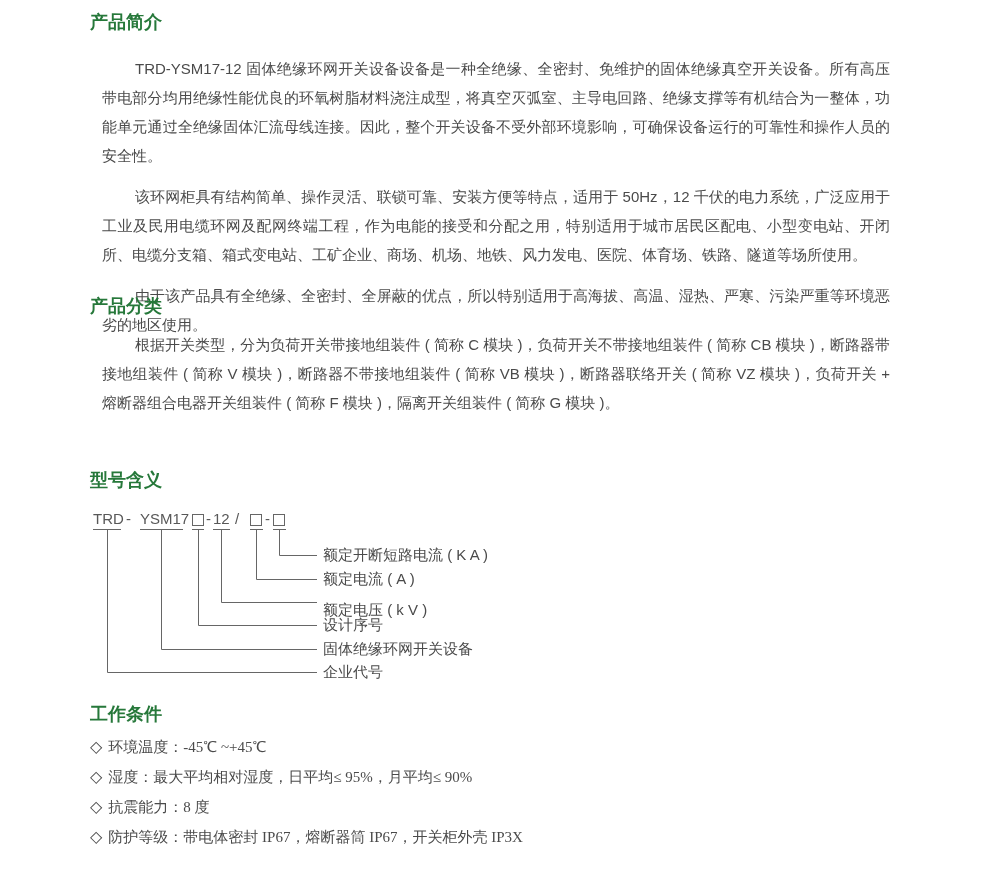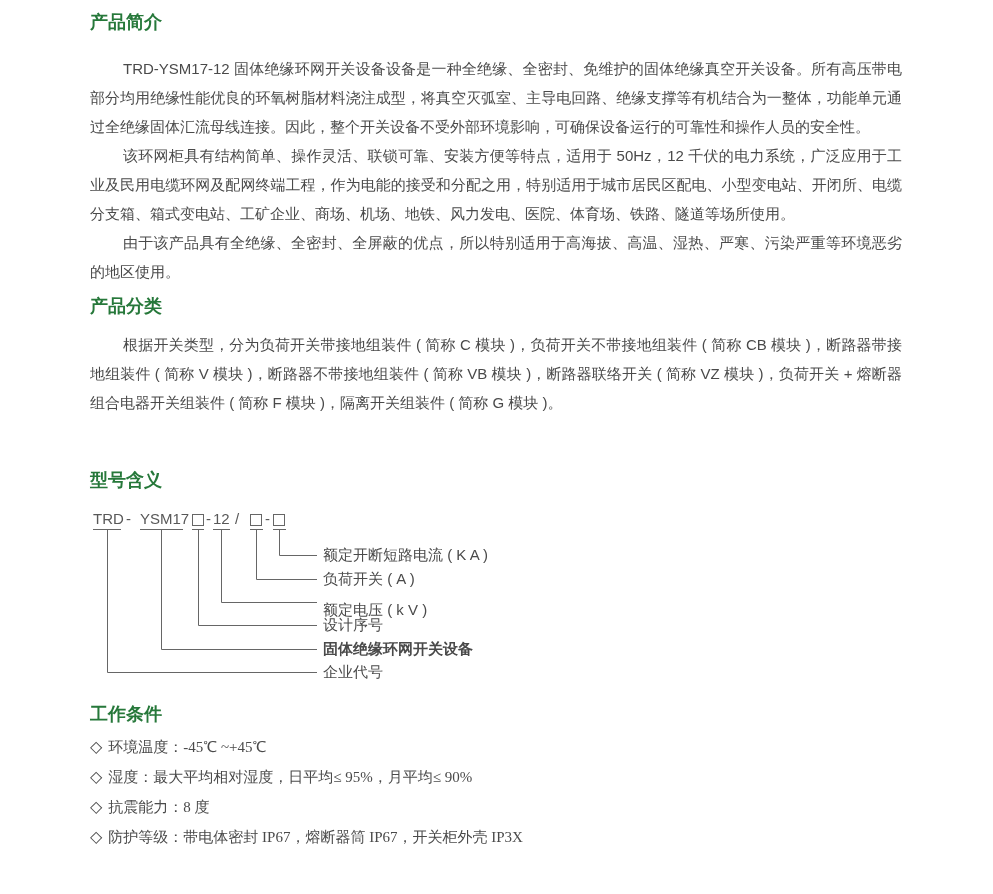--- a/index.html
+++ b/index.html
@@ -19,21 +19,21 @@
   }
   section { position: absolute; left: 90px; width: 812px; }
   .section-title {
     margin: 0;
     font-size: 18px;
     line-height: 24px;
     font-weight: 700;
     color: #26783a;
   }
   .para {
-    margin: 0;
+    margin: 12px;
     font-size: 15px;
     line-height: 29px;
     text-align: justify;
     text-indent: 2.2em;
     color: #4a4a4a;
   }
   #intro   { top: 10px; }
   #intro .section-title { margin-bottom: 20px; }
   #classification { top: 294px; }
   #classification .section-title { margin-bottom: 12px; }
@@ -130,24 +130,24 @@
       <span class="model-part" style="left:50px;">YSM17</span>
       <span class="ph-box" style="left:102px;"></span>
       <span class="model-part" style="left:116px;">-</span>
       <span class="model-part" style="left:123px;">12</span>
       <span class="model-part" style="left:145px;">/</span>
       <span class="ph-box" style="left:160px;"></span>
       <span class="model-part" style="left:175px;">-</span>
       <span class="ph-box" style="left:183px;"></span>
 
       <span class="diagram-label" style="top:77px;">额定开断短路电流 ( K A )</span>
-      <span class="diagram-label" style="top:101px;">负荷开关 ( A )</span>
+      <span class="diagram-label" style="top:101px;">额定电流 ( A )</span>
       <span class="diagram-label" style="top:132px;">额定电压 ( k V )</span>
       <span class="diagram-label" style="top:147px;">设计序号</span>
-      <span class="diagram-label" style="top:171px;font-weight:bold;">固体绝缘环网开关设备</span>
+      <span class="diagram-label" style="top:171px;">固体绝缘环网开关设备</span>
       <span class="diagram-label" style="top:194px;">企业代号</span>
     </div>
   </section>
 
   <section id="conditions">
     <h2 class="section-title">工作条件</h2>
     <ul class="cond-list">
       <li class="cond-item"><span class="diamond">◇</span><span>环境温度：-45℃ ~+45℃</span></li>
       <li class="cond-item"><span class="diamond">◇</span><span>湿度：最大平均相对湿度，日平均≤ 95%，月平均≤ 90%</span></li>
       <li class="cond-item"><span class="diamond">◇</span><span>抗震能力：8 度</span></li>

